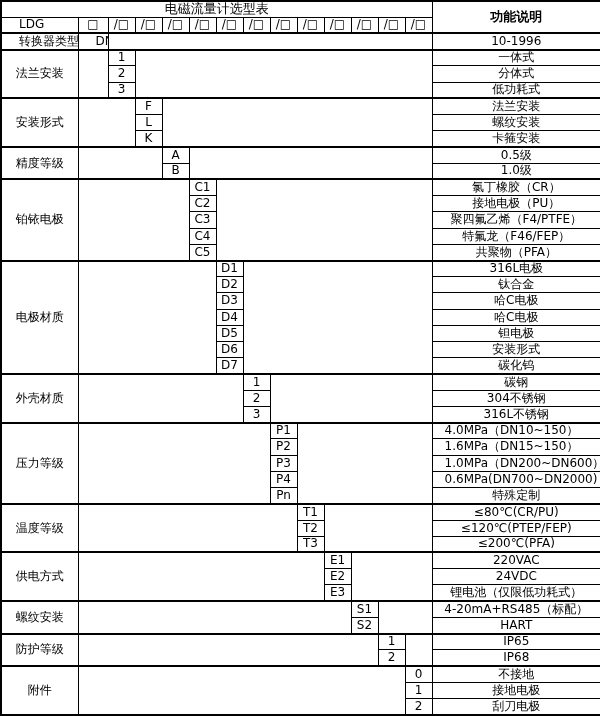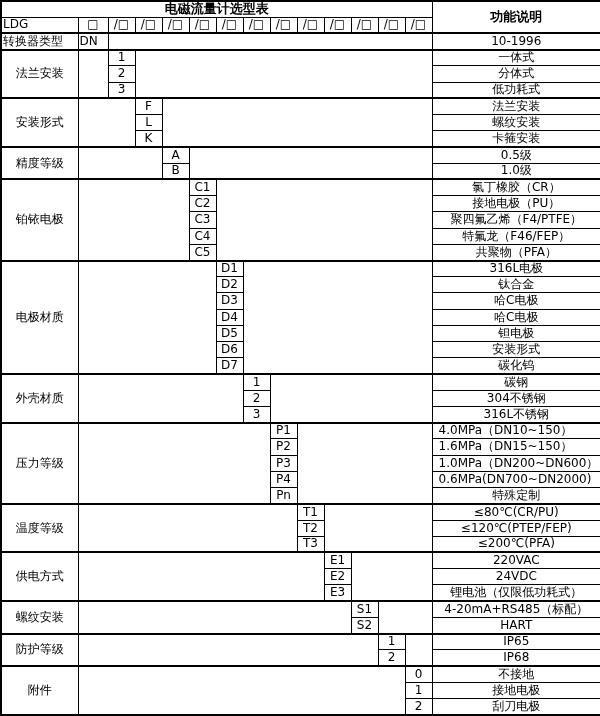--- a/index.html
+++ b/index.html
@@ -16,24 +16,24 @@
     padding: 0;
     text-align: center;
     vertical-align: middle;
     font-size: 12px;
     line-height: 1.1;
     white-space: nowrap;
     overflow: hidden;
   }
   tr { height: 16px; }
   tr.gs > td { border-top-width: 2px; }
-  td.title { font-weight: bold; font-size: 13px; }
+  td.title { font-weight: normal; font-size: 13px; }
   td.rh { font-weight: bold; font-size: 13px; }
-  td.left { text-align: left; padding-left: 1px; }
-  td.pl { text-align: left; padding-left: 6px; }
+  td.left { text-align: left; padding-left: 17px; }
+  td.pl { text-align: left; padding-left: 12px; }
   td.slot { font-size: 12px; letter-spacing: 0; }
 </style>
 </head>
 <body>
 
 <div id="sheet">
 <table>
   <colgroup>
     <col style="width:77px">
         <col style="width:30px">

